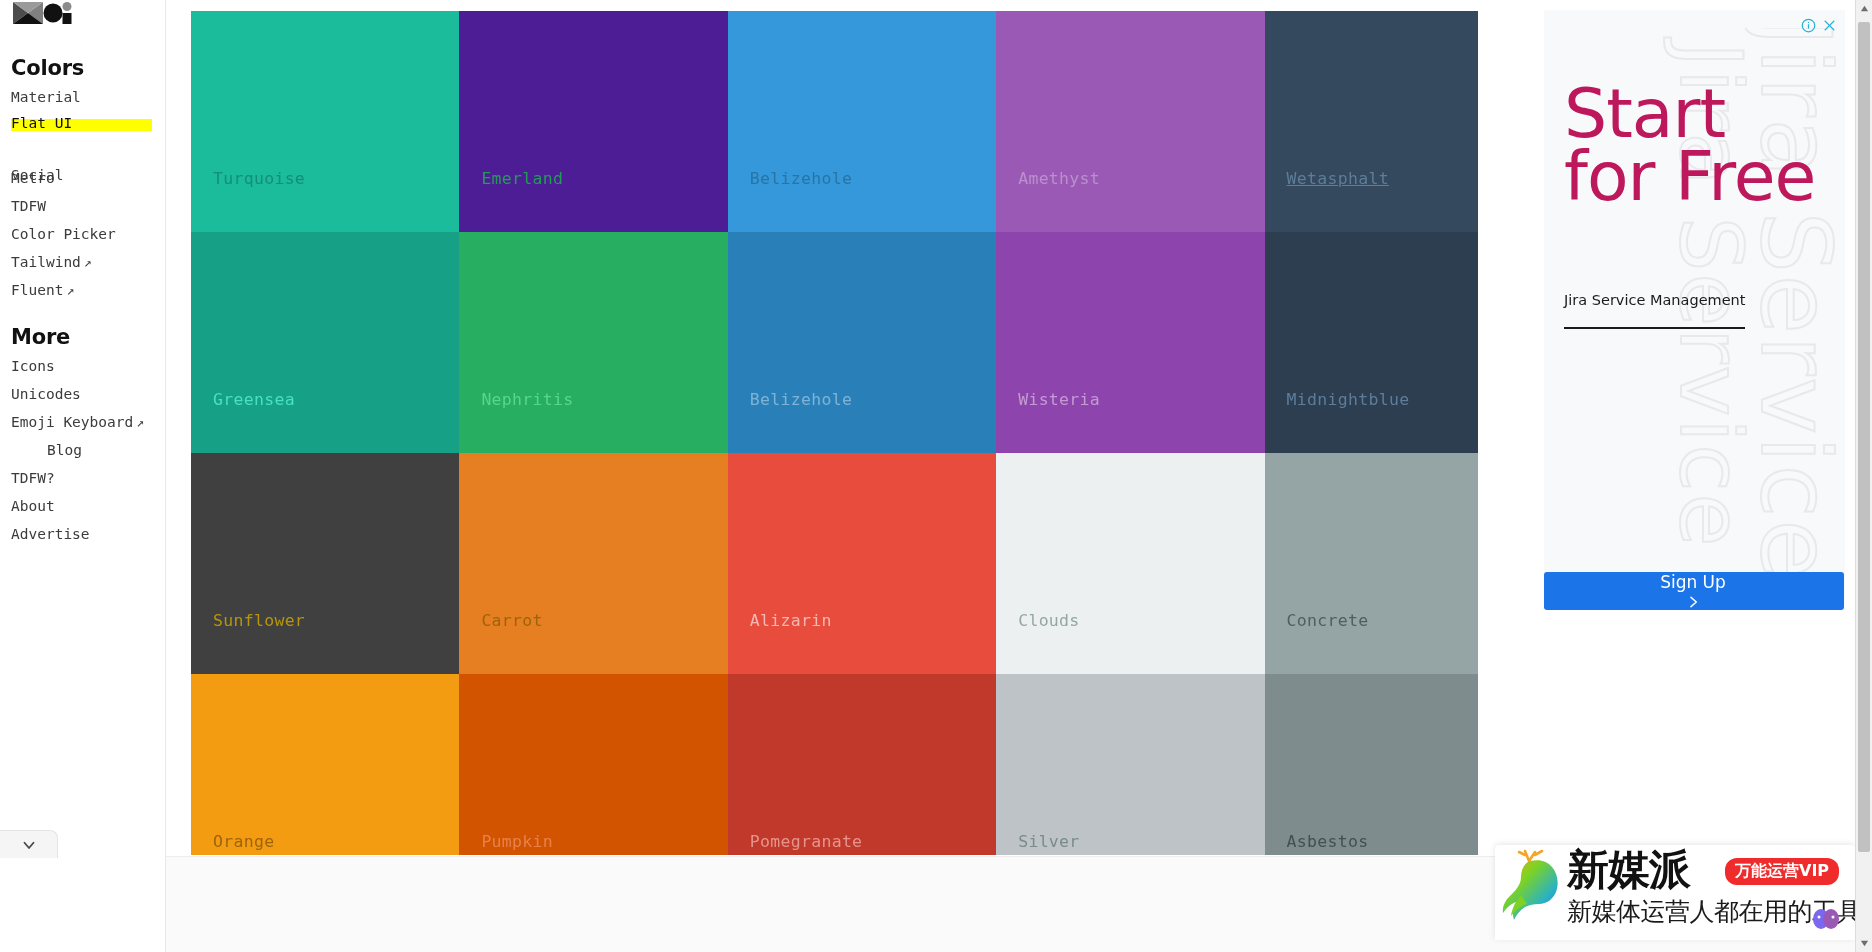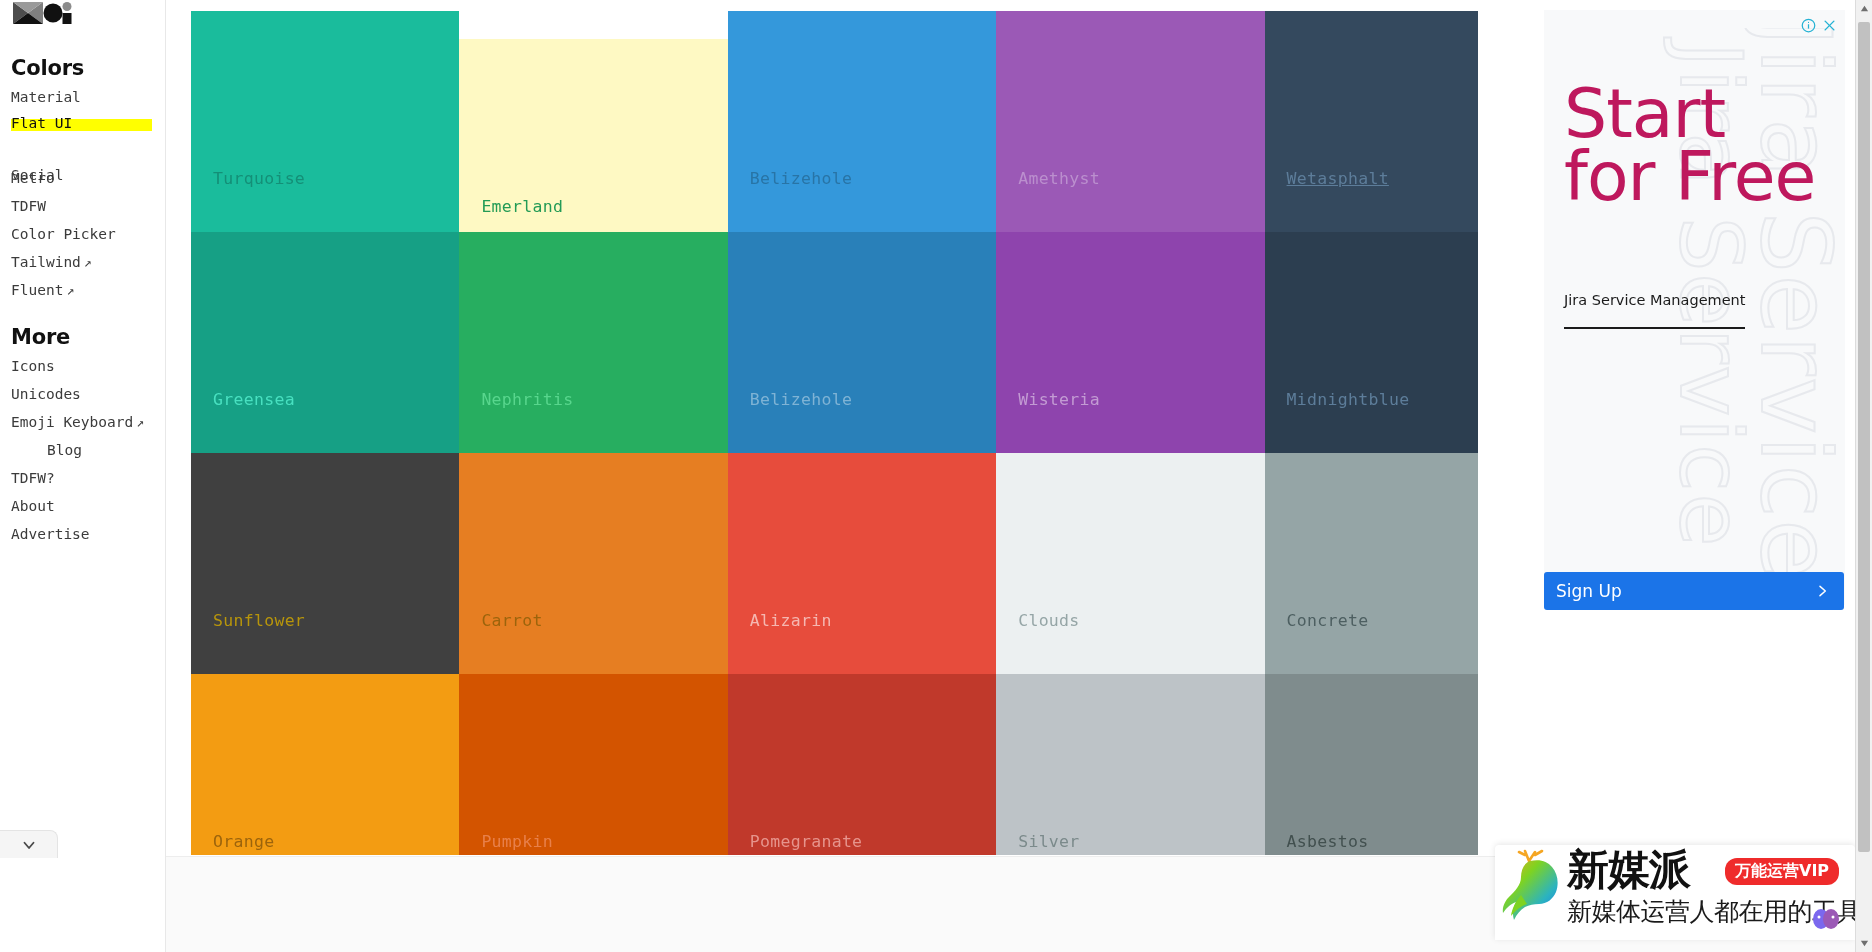--- a/index.html
+++ b/index.html
@@ -209,20 +209,21 @@
     width: 300px;
     height: 38px;
     background: #1b74e8;
     border-radius: 3px;
     display: flex;
     align-items: center;
     justify-content: space-between;
     padding: 0 14px 0 12px;
     cursor: pointer;
     z-index: 6;
+    flex-direction: column;
   }
   #ad-cta .cta-label {
     font-family: "DejaVu Sans", "Liberation Sans", sans-serif;
     font-size: 17px;
     color: #ffffff;
   }
 
   
   #scrollbar {
     position: absolute;
@@ -368,21 +369,21 @@
     </svg>
   </div>
 
   <div id="page-bg-bottom"></div>
 
   <div id="grid-wrap">
     <div id="grid">
         <div class="swatch" style="background: rgb(26, 188, 156);">
           <div class="name" style="color: rgb(20, 143, 119);">Turquoise</div>
         </div>
-        <div class="swatch" style="background: #fef9c3; margin-top: 28px;">
+        <div class="swatch" style="background: #4c1d95;">
           <div class="name" style="color: rgb(35, 155, 86);">Emerland</div>
         </div>
         <div class="swatch" style="background: rgb(52, 152, 219);">
           <div class="name" style="color: rgb(40, 116, 166);">Belizehole</div>
         </div>
         <div class="swatch" style="background: rgb(155, 89, 182);">
           <div class="name" style="color: rgb(187, 143, 206);">Amethyst</div>
         </div>
         <div class="swatch" style="background: rgb(52, 73, 94);">
           <div class="name" style="color: rgb(93, 125, 154); text-decoration: underline;">Wetasphalt</div>

